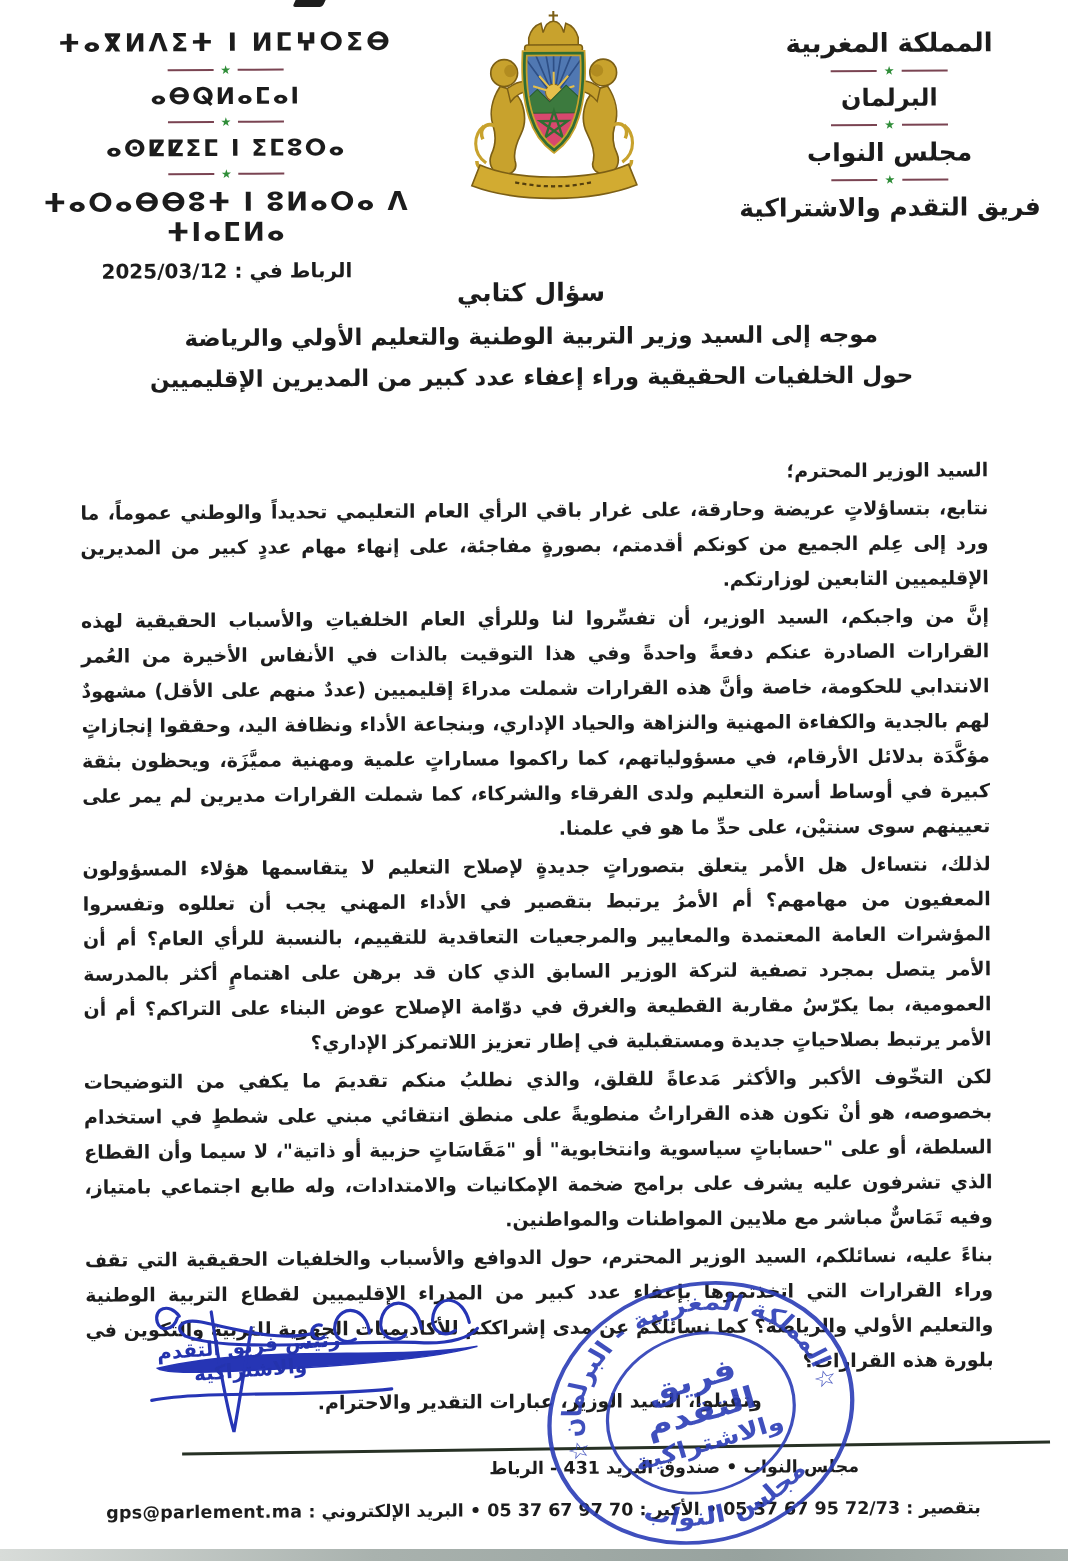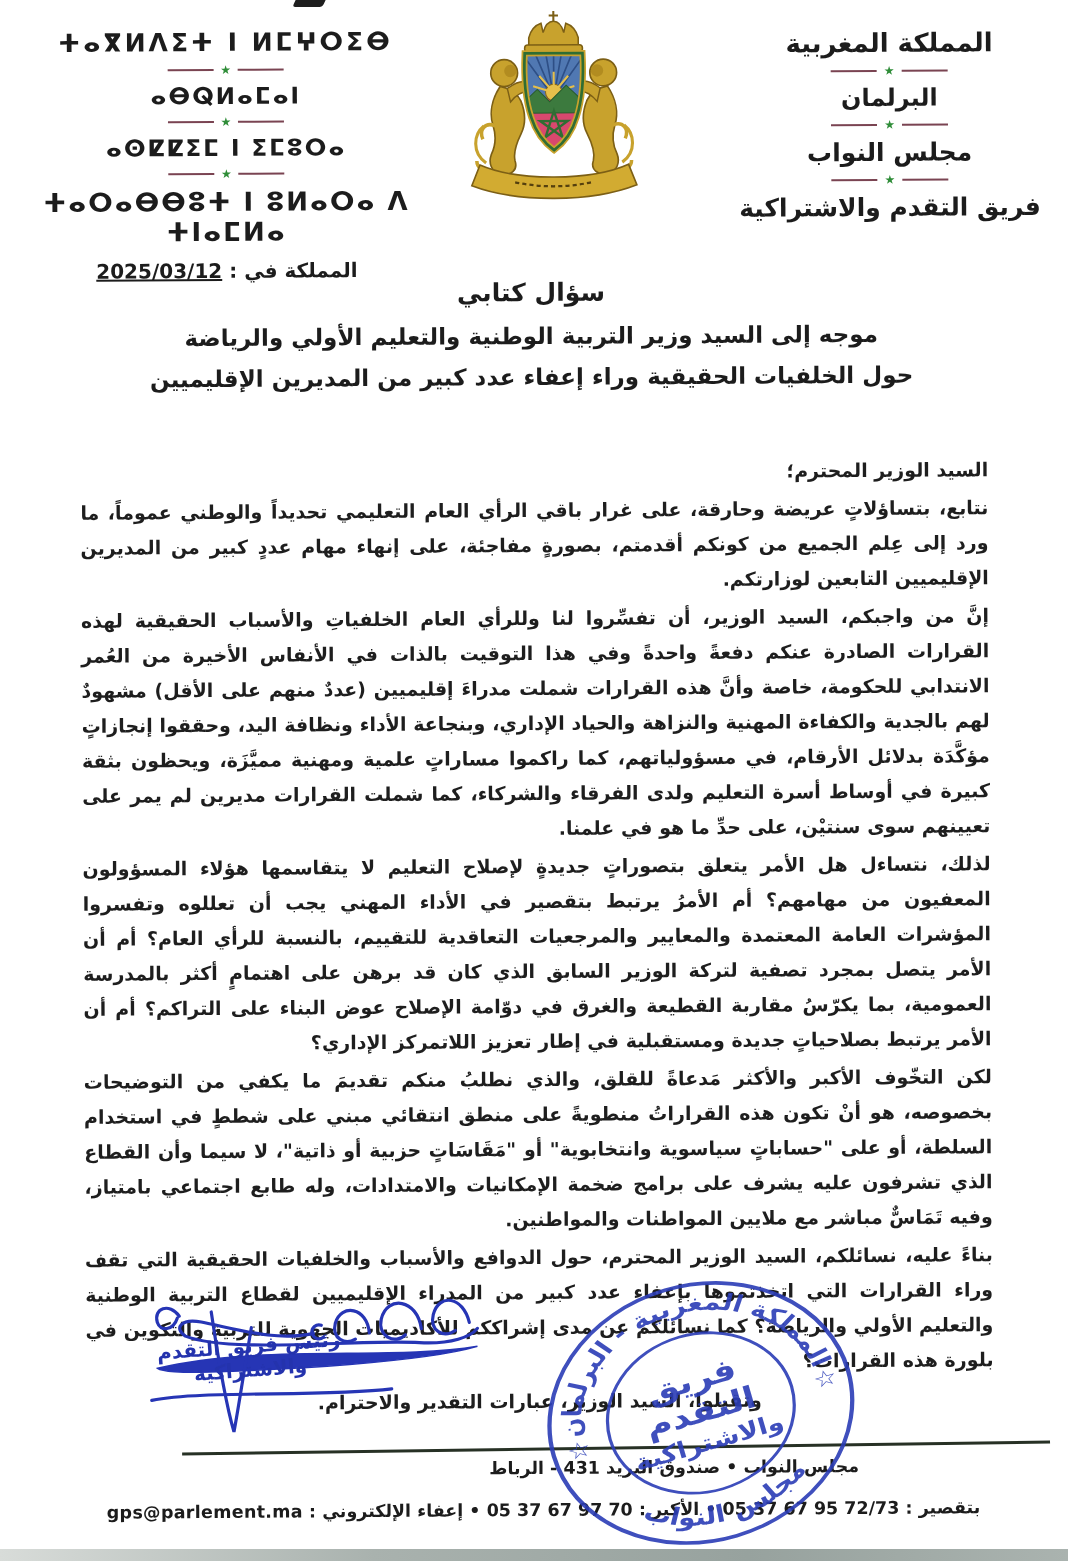--- a/index.html
+++ b/index.html
@@ -17,21 +17,21 @@
   .tif2,.tif3{font-size:23px;font-weight:700;letter-spacing:2px;}
   .tif4{font-size:26px;font-weight:700;letter-spacing:2px;margin-top:2px;}
   .ar1{font-size:26px;font-weight:700;}
   .ar2{font-size:24px;font-weight:700;}
   .ar3{font-size:25px;font-weight:700;}
   .ar4{font-size:25px;font-weight:700;}
   .sep{width:132px;margin:7px auto;display:flex;align-items:center;justify-content:center;gap:7px;}
   .sep::before,.sep::after{content:"";flex:0 0 46px;height:2px;background:#7a4452;}
   .sep .star{font-size:12px;color:#2f8d38;line-height:1;}
   .dateline{margin-top:12px;font-size:20px;font-weight:700;direction:rtl;}
-  .dateline bdi{letter-spacing:0.5px;text-decoration:underline;}
+  .dateline bdi{letter-spacing:0.5px;}
   
   .coa{position:absolute;left:463px;top:10px;width:190px;height:196px;}
   
   .titles{position:absolute;left:90px;right:90px;top:278px;text-align:center;direction:rtl;}
   .t1{font-size:25px;font-weight:700;margin-bottom:16px;}
   .t2,.t3{font-size:23px;font-weight:700;margin-bottom:15px;}
   
   .lettertext{position:absolute;left:82px;right:78px;top:452px;direction:rtl;}
   .greet{font-size:20px;font-weight:700;text-align:right;margin:0 0 8px 0;}
   .lettertext p{font-size:19px;font-weight:700;line-height:35px;margin:3px 0;
@@ -72,21 +72,21 @@
     <div class="tif2">ⴰⴱⵕⵍⴰⵎⴰⵏ</div>
     <div class="sep">
         <span class="star">★</span>
       </div>
     <div class="tif3">ⴰⵙⵇⵇⵉⵎ ⵏ ⵉⵎⵓⵔⴰ</div>
     <div class="sep">
         <span class="star">★</span>
       </div>
     <div class="tif4">ⵜⴰⵔⴰⴱⴱⵓⵜ ⵏ ⵓⵍⴰⵔⴰ ⴷ ⵜⵏⴰⵎⵍⴰ</div>
     <div class="dateline">
-      <span>المملكة في :</span>
+      <span>الرباط في :</span>
       <bdi dir="ltr">2025/03/12</bdi>
     </div>
   </div>
 
   <svg class="coa" viewBox="0 0 180 190">
 
     <g fill="#c8a22d" stroke="#7c5f15" stroke-width="1.5">
       <path d="M90,1 v10 M85.5,5.5 h9" fill="none" stroke-width="2"></path>
       <path d="M66,36 L66,27 Q69,16 78,13 L80,22 Q83,11 90,11 Q97,11 100,22 L102,13 Q111,16 114,27 L114,36 Z"></path>
       <rect x="62" y="34" width="56" height="7" rx="3"></rect>
@@ -179,21 +179,21 @@
 
   <div class="foot-line"></div>
   <div class="foot-addr">مجلس النواب • صندوق البريد 431 - الرباط</div>
   <div class="foot-contact">
     <span>بتقصير :</span>
     <bdi dir="ltr">05 37 67 95 72/73</bdi>
     <span>•</span>
     <span>الأكبر :</span>
     <bdi dir="ltr">05 37 67 97 70</bdi>
     <span>•</span>
-    <span>إعفاء الإلكتروني :</span>
+    <span>البريد الإلكتروني :</span>
     <span class="ltr" dir="ltr">gps@parlement.ma</span>
   </div>
 
   <svg class="stamp" viewBox="0 0 300 300" preserveAspectRatio="none">
     <defs>
       <path id="arcTop" d="M 38,150 A 112,112 0 0 1 262,150"></path>
       <path id="arcBot" d="M 28,150 A 122,122 0 0 0 272,150"></path>
     </defs>
     <circle cx="150" cy="150" r="141" fill="none" stroke="#2b3db6" stroke-width="4"></circle>
     <circle cx="150" cy="150" r="87" fill="none" stroke="#2b3db6" stroke-width="3"></circle>

